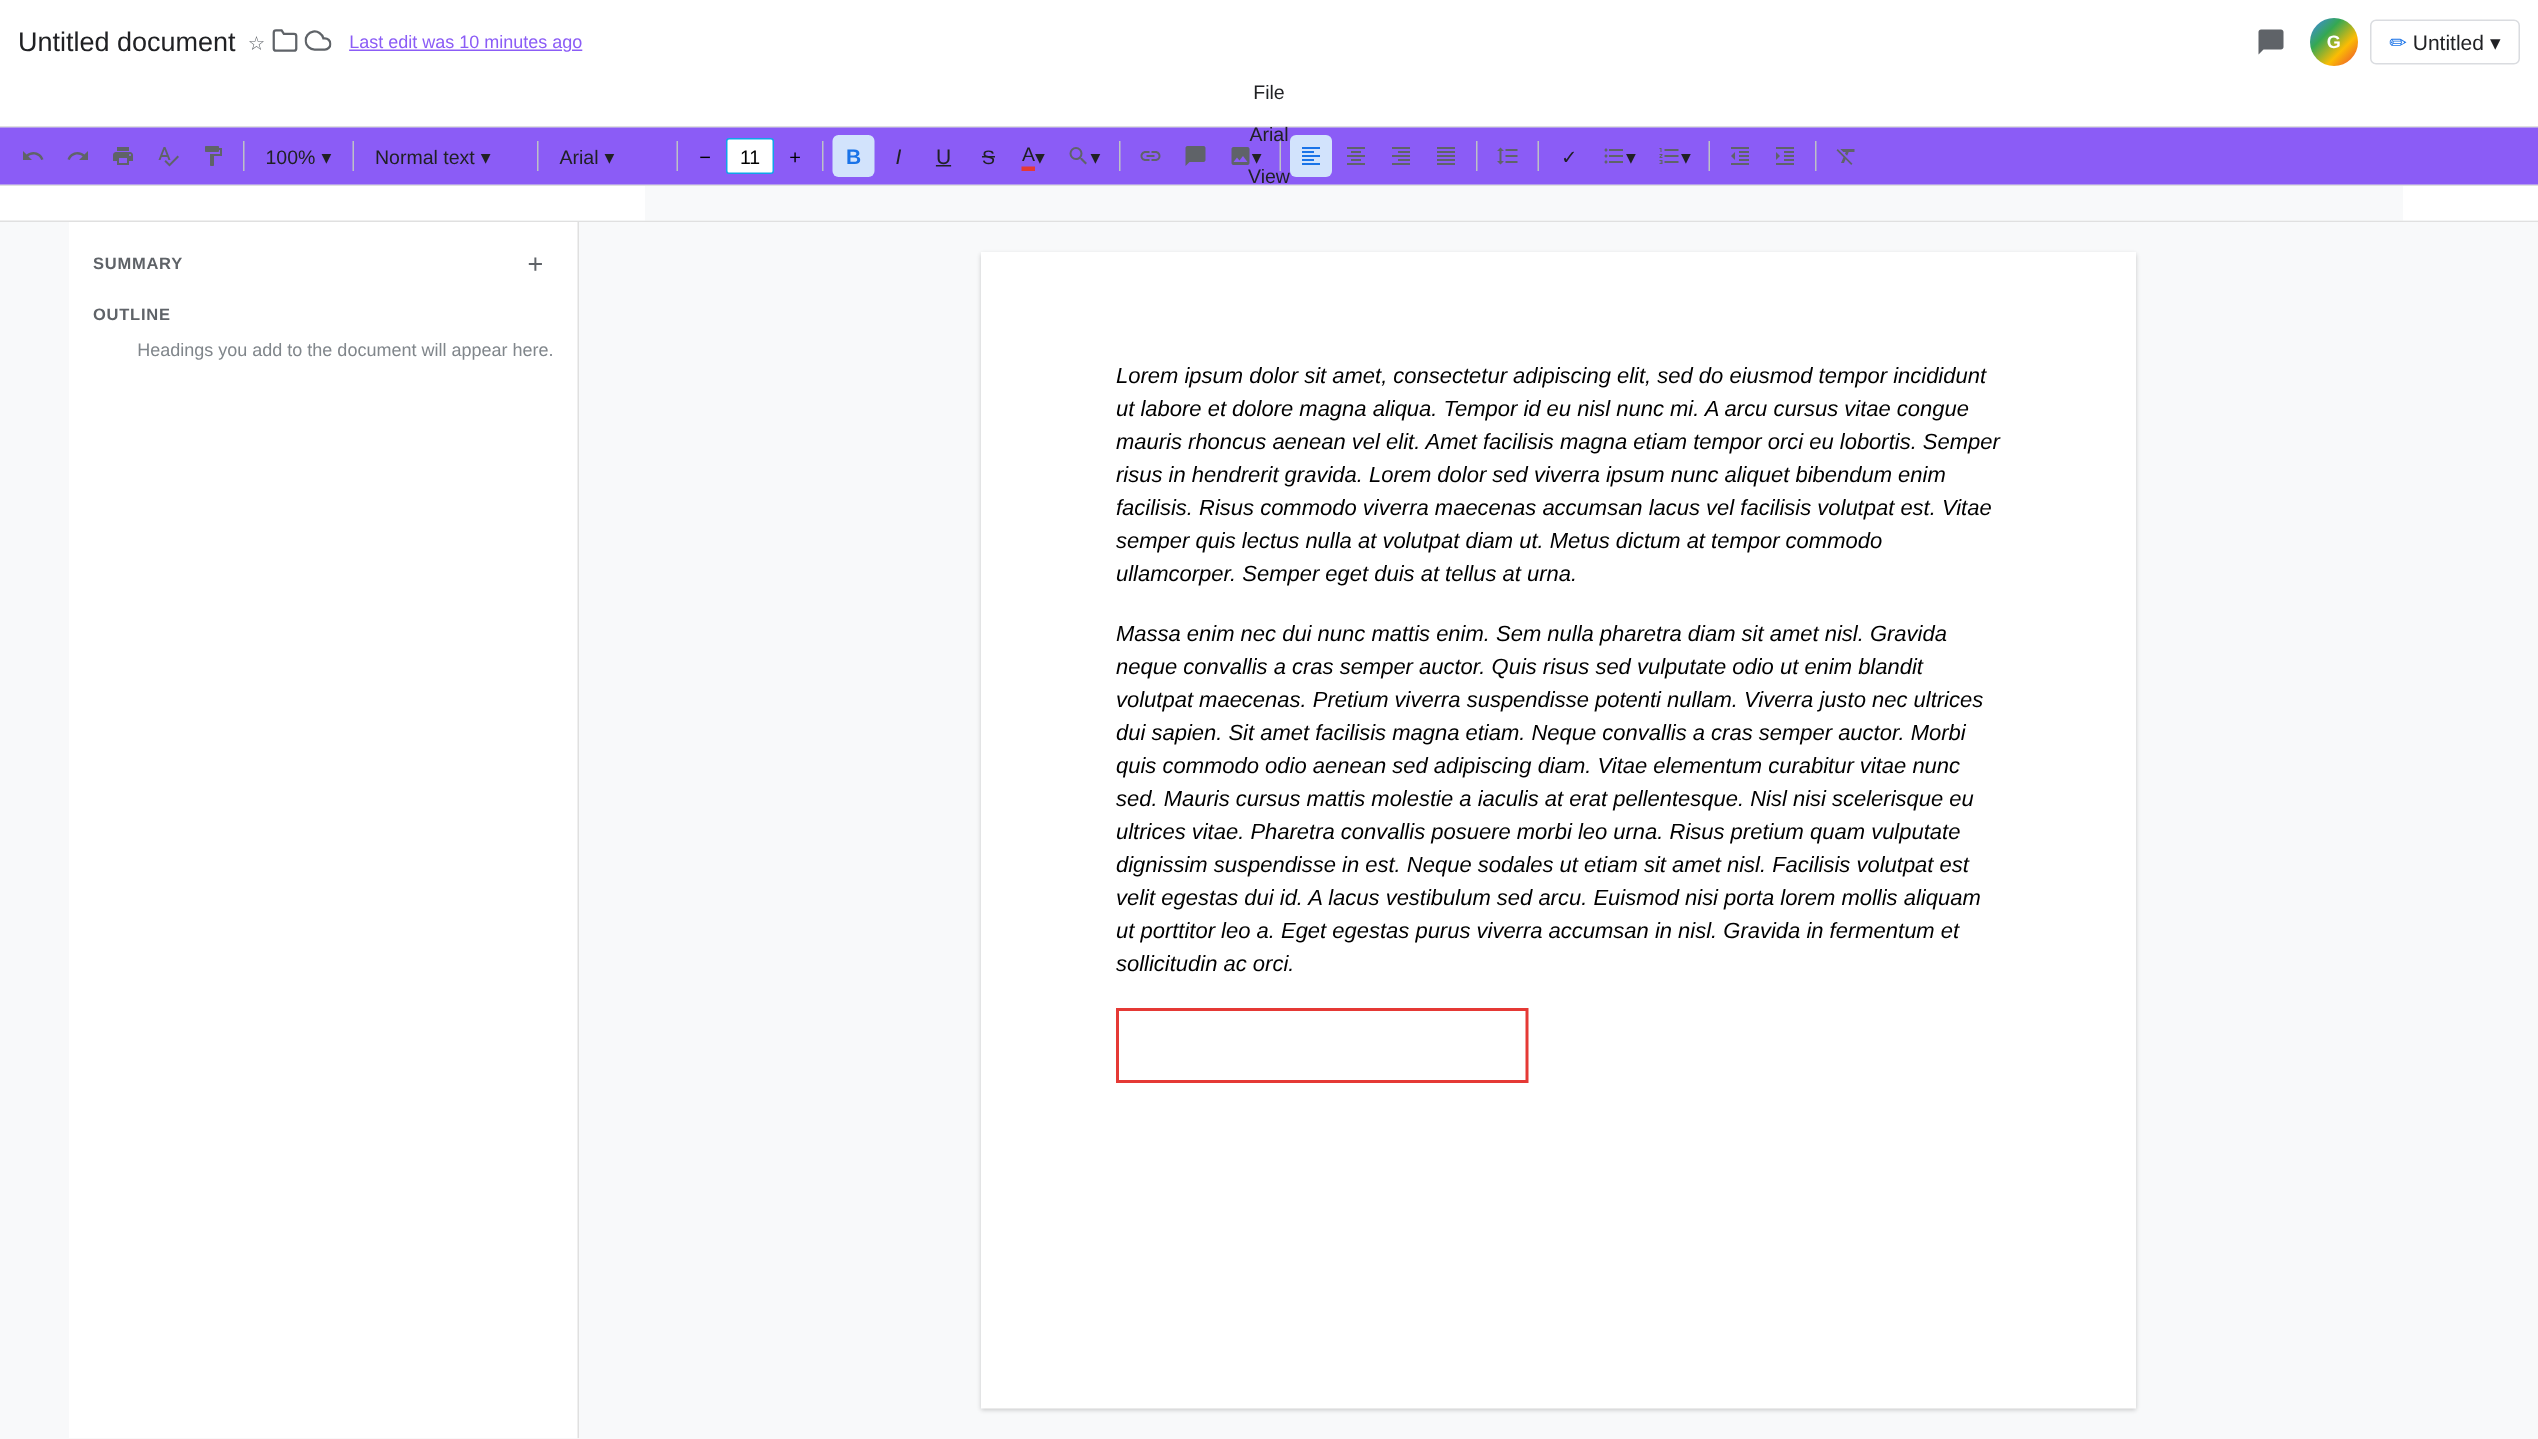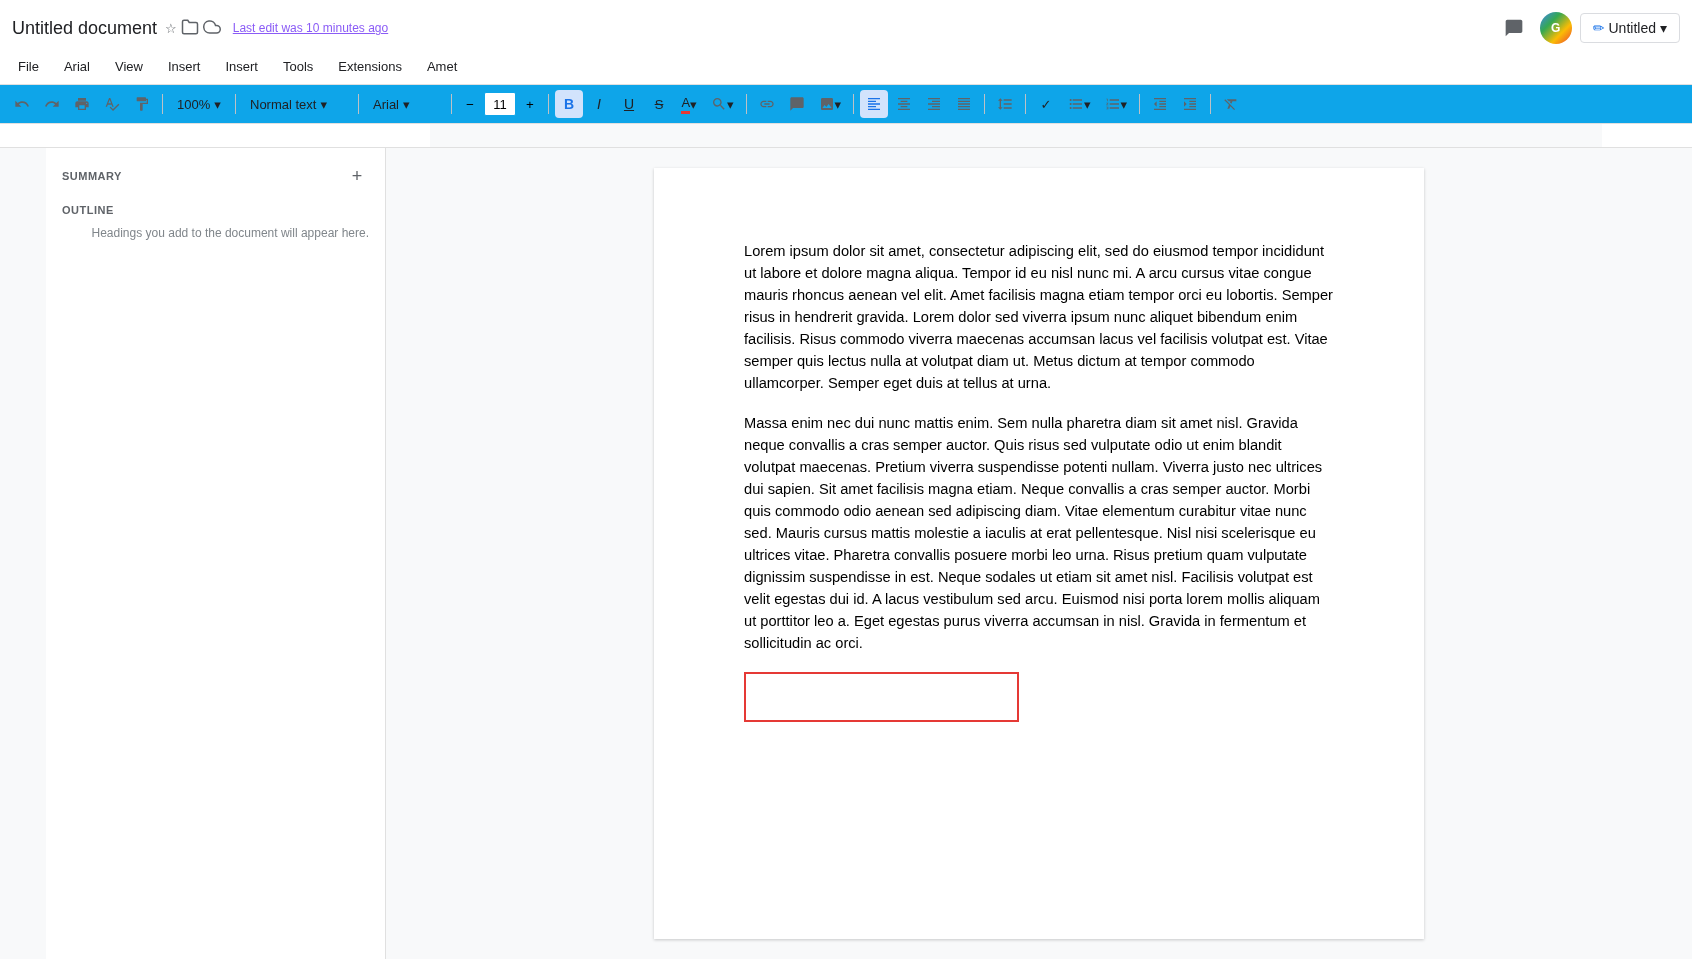--- a/index.html
+++ b/index.html
@@ -59,20 +59,21 @@
     .editing-btn .pencil-icon { color: #1a73e8; }
 
     
     #menu-bar {
       display: flex;
       align-items: center;
       padding: 2px 8px;
       background: #fff;
       height: 36px;
       gap: 5px;
+      flex-direction: column;
     }
     .menu-item {
       padding: 4px 10px;
       border-radius: 4px;
       cursor: pointer;
       font-size: 13px;
       color: #202124;
     }
 
     #last-edit {
@@ -81,21 +82,21 @@
       color: #8b5cf6;
       text-decoration: underline;
       cursor: pointer;
     }
 
     
     #toolbar {
       display: flex;
       align-items: center;
       padding: 4px 8px;
-      background: #0ea5e9;
+      background: #8b5cf6;
       height: 40px;
       gap: 2px;
       border-top: 1px solid #e0e0e0;
       border-bottom: 1px solid #e0e0e0;
     }
     .tb-btn {
       display: flex; align-items: center; justify-content: center;
       padding: 4px 6px;
       border-radius: 4px;
       cursor: pointer;
@@ -223,20 +224,21 @@
     }
 
     
     #doc-area {
       flex: 1;
       background: #f8f9fa;
       overflow-y: auto;
       display: flex;
       justify-content: center;
       padding: 20px 0;
+      font-style: italic;
     }
     #page {
       width: 770px;
       min-height: 700px;
       background: #fff;
       box-shadow: 0 1px 3px rgba(0,0,0,0.2);
       padding: 72px 90px;
       position: relative;
     }
     .doc-paragraph {

